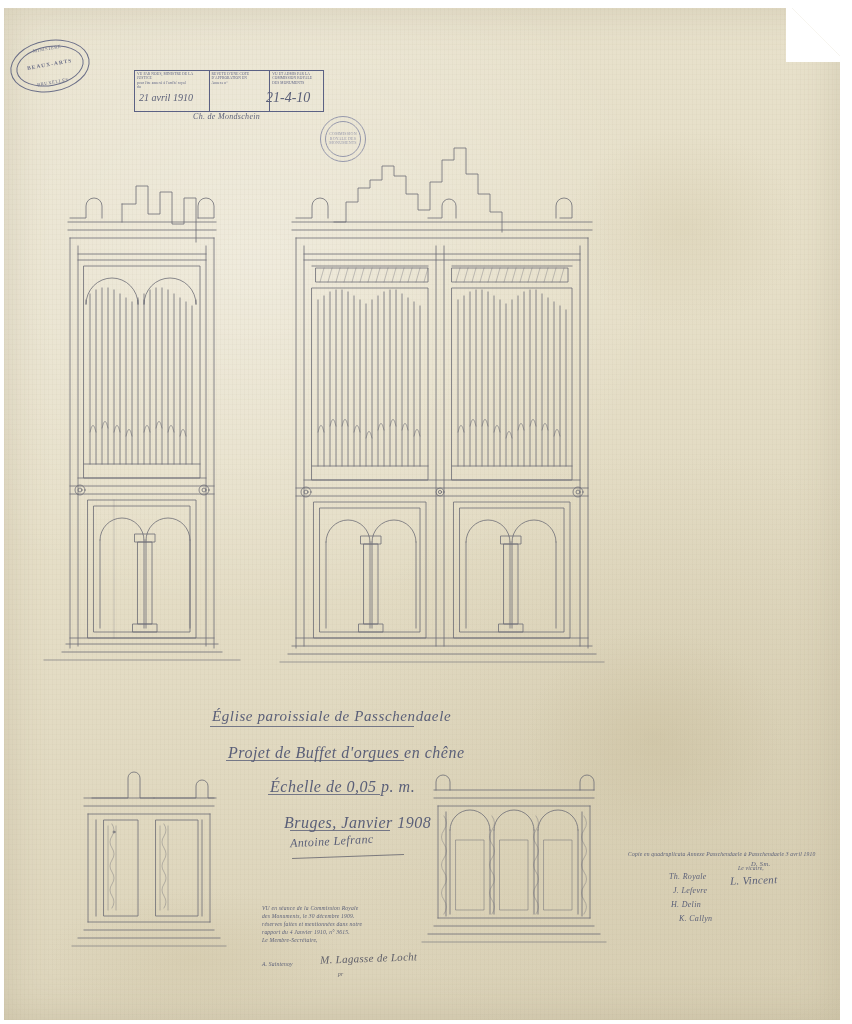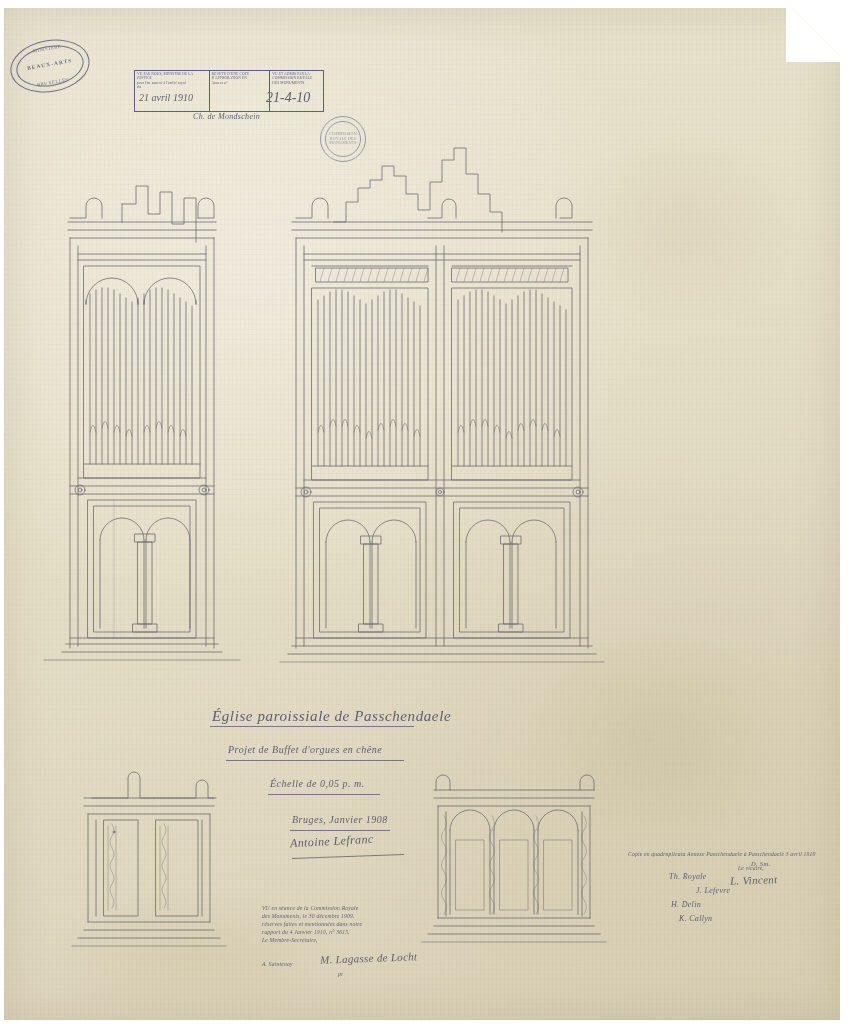--- a/index.html
+++ b/index.html
@@ -133,21 +133,21 @@
     font-style: italic;
     white-space: nowrap;
   }
   .hand.p { color: #60606a; }
 
   .hw-title {
     font-size: 15px;
     letter-spacing: 0.6px;
   }
   .hw-sub {
-    font-size: 10px;
+    font-size: 16px;
     letter-spacing: 0.5px;
   }
   .hw-small {
     font-size: 8px;
     letter-spacing: 0.3px;
     margin-left: 17px;
   }
   .hw-tiny {
     font-size: 5.6px;
     letter-spacing: 0.2px;
@@ -574,21 +574,21 @@
     <div class="hand hw-sub" style="left:224px; top:736px;">
       <span>Projet de Buffet d'orgues en chêne</span>
     </div>
     <div class="underline" style="left:222px; top:752px; width:178px;"></div>
 
     <div class="hand hw-sub" style="left:266px; top:770px;text-align:center;">
       <span>Échelle de 0,05 p. m.</span>
     </div>
     <div class="underline" style="left:264px; top:786px; width:112px;"></div>
 
-    <div class="hand hw-sub" style="left:288px; top:806px;">
+    <div class="hand hw-sub" style="left:280px; top:806px;">
       <span>Bruges, Janvier 1908</span>
     </div>
     <div class="underline" style="left:286px; top:822px; width:100px;"></div>
 
     <div class="hand hw-sig" style="left:286px; top:826px;">
       <span>Antoine Lefranc</span>
     </div>
     <div class="underline pen" style="left:288px; top:848px; width:112px; transform:rotate(-2deg);"></div>
 
     <div class="hand hw-tiny" style="left:258px; top:896px; width:130px; text-align:left;">
@@ -610,21 +610,21 @@
 
     <div class="hand hw-tiny" style="left:624px; top:842px; width:196px;">
       <div>Copie en quadruplicata  Annexe  Passchendaele  à  Passchendaele  3 avril 1910</div>
     </div>
     <div class="hand hw-small" style="left:730px; top:852px; font-size:6.5px;">
       <span>D. Sm.</span>
     </div>
     <div class="hand hw-small" style="left:648px; top:864px;">
       <span>Th. Royale</span>
     </div>
-    <div class="hand hw-small" style="left:675px; top:878px;">
+    <div class="hand hw-small" style="left:652px; top:878px;">
       <span>J. Lefevre</span>
     </div>
     <div class="hand hw-small" style="left:650px; top:892px;">
       <span>H. Delin</span>
     </div>
     <div class="hand hw-small" style="left:658px; top:906px;">
       <span>K. Callyn</span>
     </div>
     <div class="hand hw-tiny" style="left:734px; top:856px;">
       <span>Le vicaire,</span>

